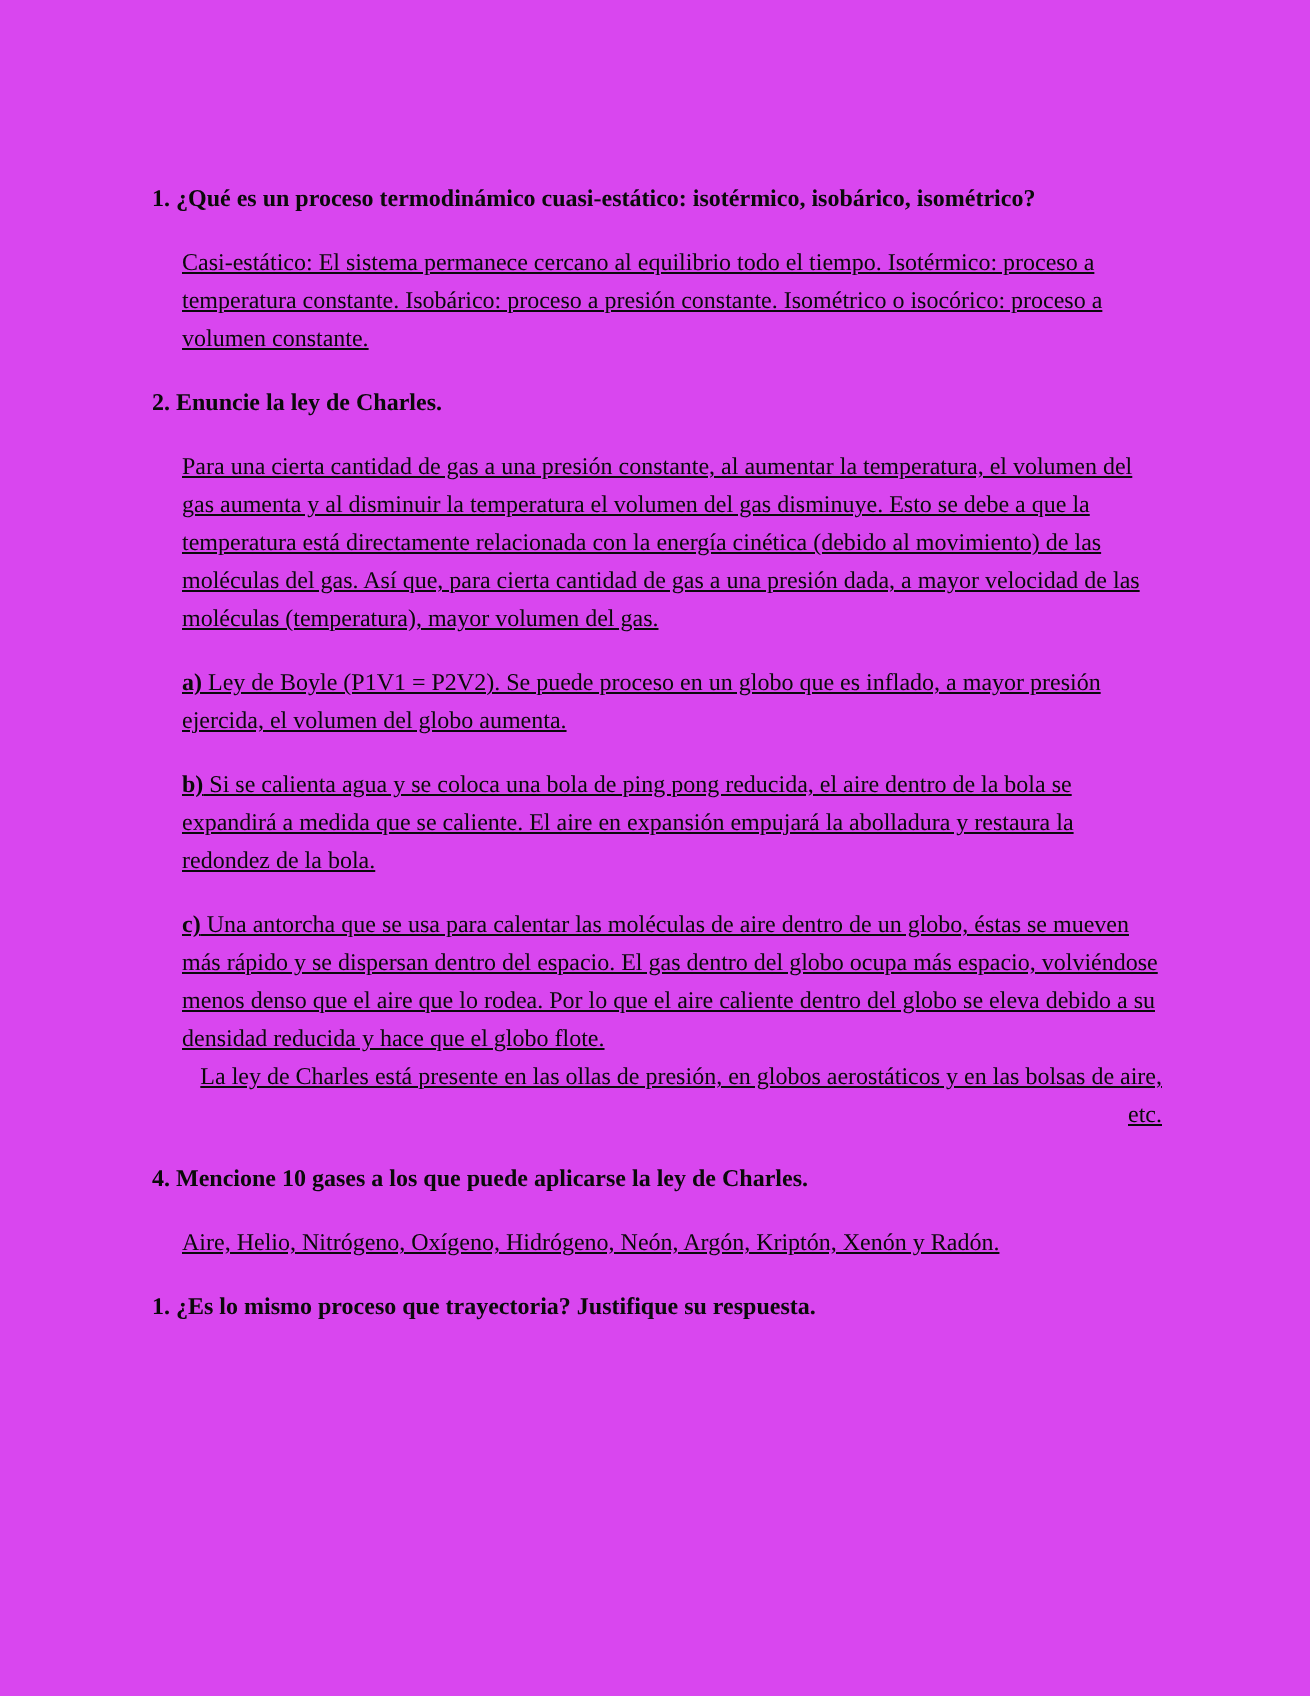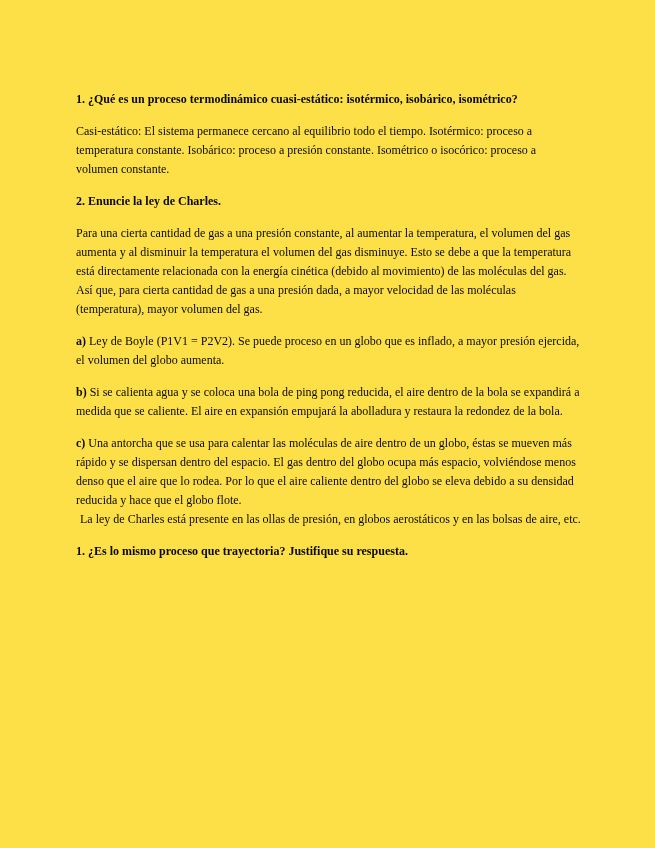--- a/index.html
+++ b/index.html
@@ -5,44 +5,46 @@
   html, body {
     margin: 0;
     padding: 0;
     background: #ffffff;
   }
   .page {
     position: relative;
     width: 655px;
     height: 848px;
     box-sizing: border-box;
-    background: #fde047;
+    background: #d946ef;
     padding: 90px 74px 0 76px;
     font-family: "Liberation Serif", "DejaVu Serif", serif;
     font-size: 12px;
     line-height: 19px;
     color: #0a0a0a;
     overflow: hidden;
   }
   .doc-section { margin: 0; }
   .heading {
     font-size: 12px;
     font-weight: bold;
     margin: 0 0 13px 0;
     white-space: nowrap;
   }
   .para {
-    margin: 0 0 13px 0;
+    margin: 0 0 13px 15px;
+    text-decoration: underline;
   }
   .lead {
     font-weight: bold;
   }
   .note-line {
     display: block;
     padding-left: 4px;
+    text-align: right;
   }
 </style>
 </head>
 <body>
 
 <div class="page">
 
   <section class="doc-section">
     <h2 class="heading">1. ¿Qué es un proceso termodinámico cuasi-estático: isotérmico, isobárico, isométrico?</h2>
     <p class="para"><span>Casi-estático: El sistema permanece cercano al equilibrio todo el tiempo. Isotérmico: proceso a temperatura constante. Isobárico: proceso a presión constante. Isométrico o isocórico: proceso a volumen constante.</span></p>
@@ -52,18 +54,22 @@
     <h2 class="heading">2. Enuncie la ley de Charles.</h2>
     <p class="para"><span>Para una cierta cantidad de gas a una presión constante, al aumentar la temperatura, el volumen del gas aumenta y al disminuir la temperatura el volumen del gas disminuye. Esto se debe a que la temperatura está directamente relacionada con la energía cinética (debido al movimiento) de las moléculas del gas. Así que, para cierta cantidad de gas a una presión dada, a mayor velocidad de las moléculas (temperatura), mayor volumen del gas.</span></p>
   </section>
 
   <section class="doc-section">
     <p class="para"><strong class="lead">a)</strong><span> Ley de Boyle (P1V1 = P2V2). Se puede proceso en un globo que es inflado, a mayor presión ejercida, el volumen del globo aumenta.</span></p>
     <p class="para"><strong class="lead">b)</strong><span> Si se calienta agua y se coloca una bola de ping pong reducida, el aire dentro de la bola se expandirá a medida que se caliente. El aire en expansión empujará la abolladura y restaura la redondez de la bola.</span></p>
     <p class="para"><strong class="lead">c)</strong><span> Una antorcha que se usa para calentar las moléculas de aire dentro de un globo, éstas se mueven más rápido y se dispersan dentro del espacio. El gas dentro del globo ocupa más espacio, volviéndose menos denso que el aire que lo rodea. Por lo que el aire caliente dentro del globo se eleva debido a su densidad reducida y hace que el globo flote.</span><span class="note-line">La ley de Charles está presente en las ollas de presión, en globos aerostáticos y en las bolsas de aire, etc.</span></p>
   </section>
 
+  <section class="doc-section">
+    <h2 class="heading">4. Mencione 10 gases a los que puede aplicarse la ley de Charles.</h2>
+    <p class="para"><span>Aire, Helio, Nitrógeno, Oxígeno, Hidrógeno, Neón, Argón, Kriptón, Xenón y Radón.</span></p>
+  </section>
 
   <section class="doc-section">
     <h2 class="heading">1. ¿Es lo mismo proceso que trayectoria? Justifique su respuesta.</h2>
   </section>
 
 </div>
 
 </body></html>

